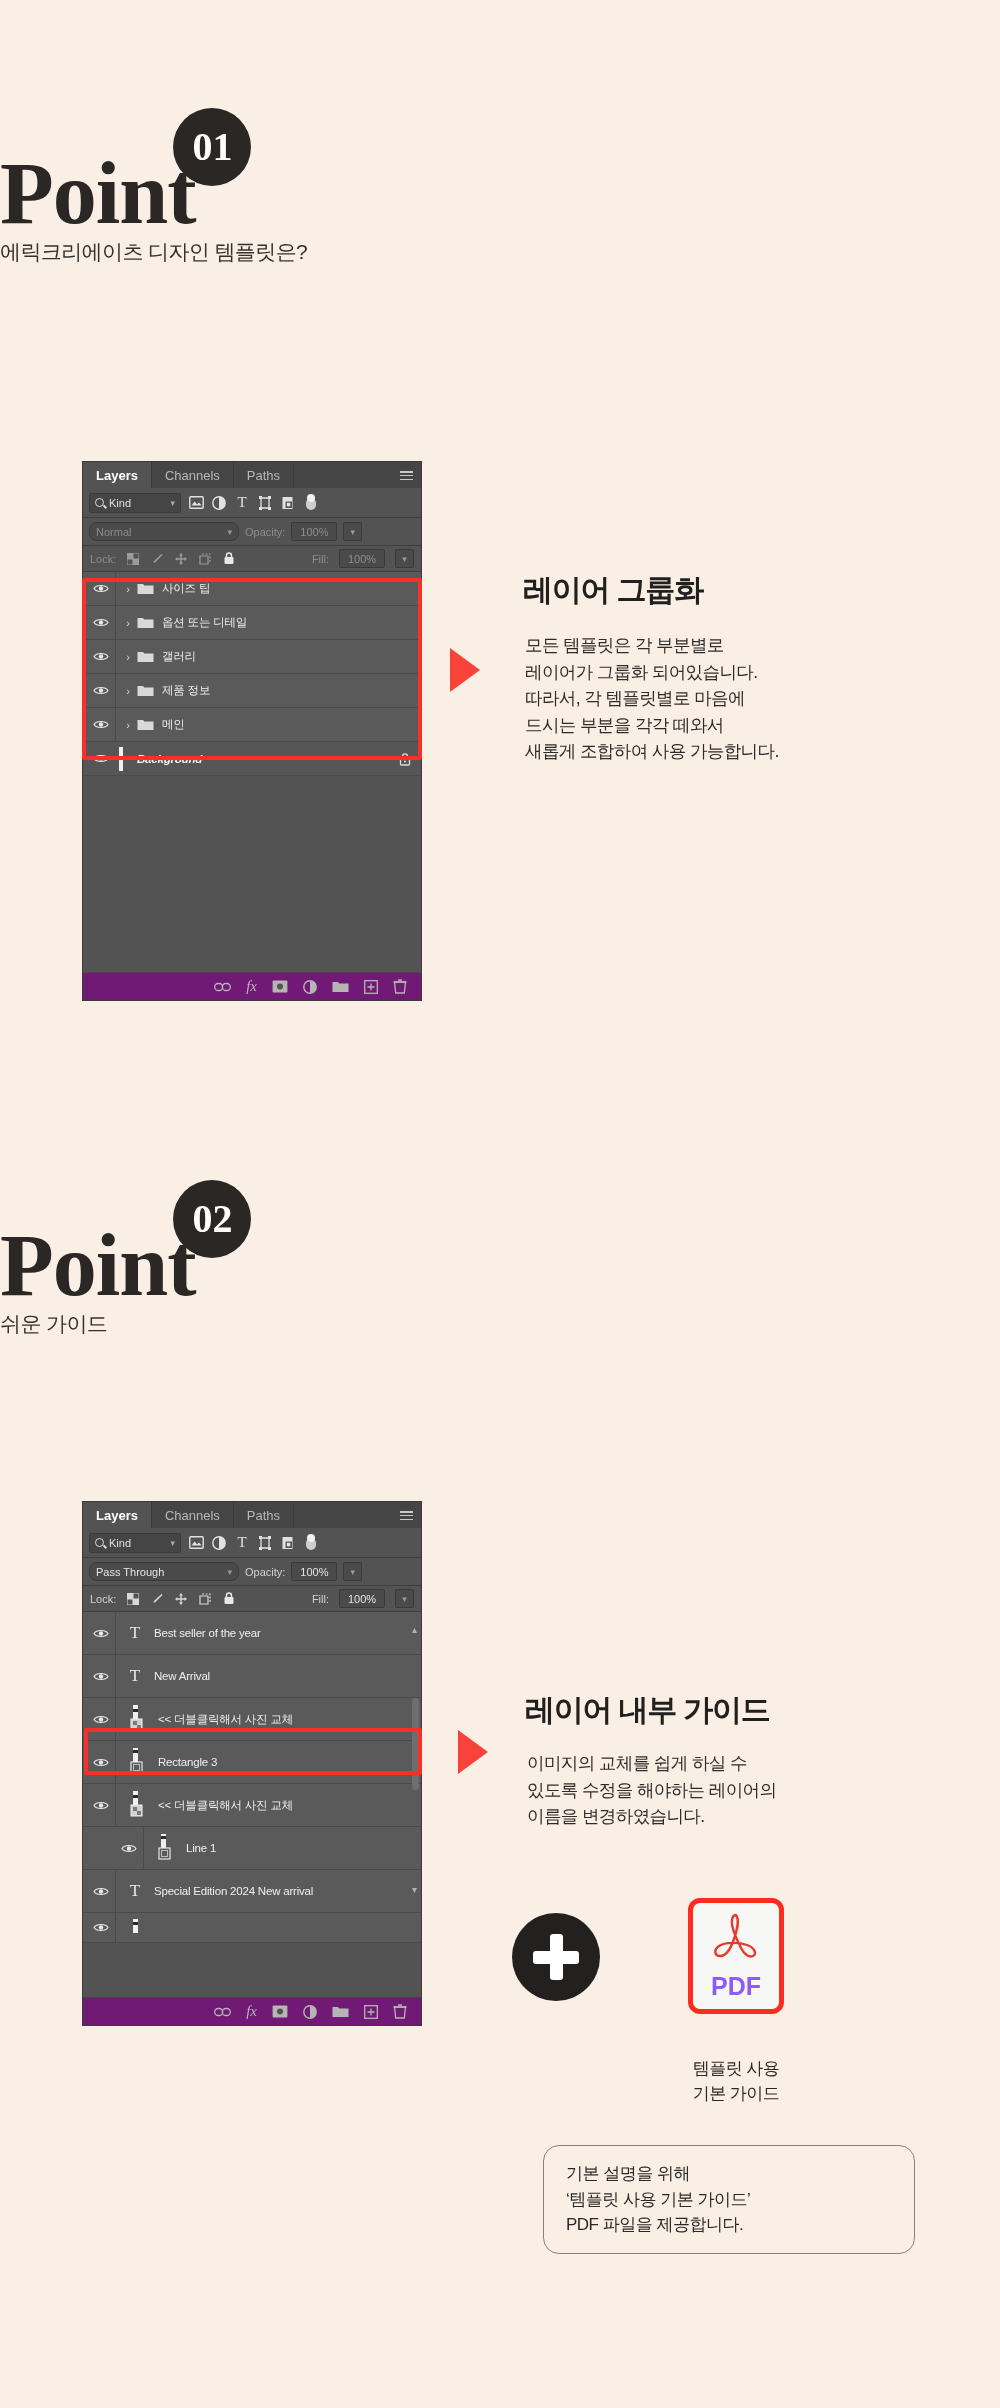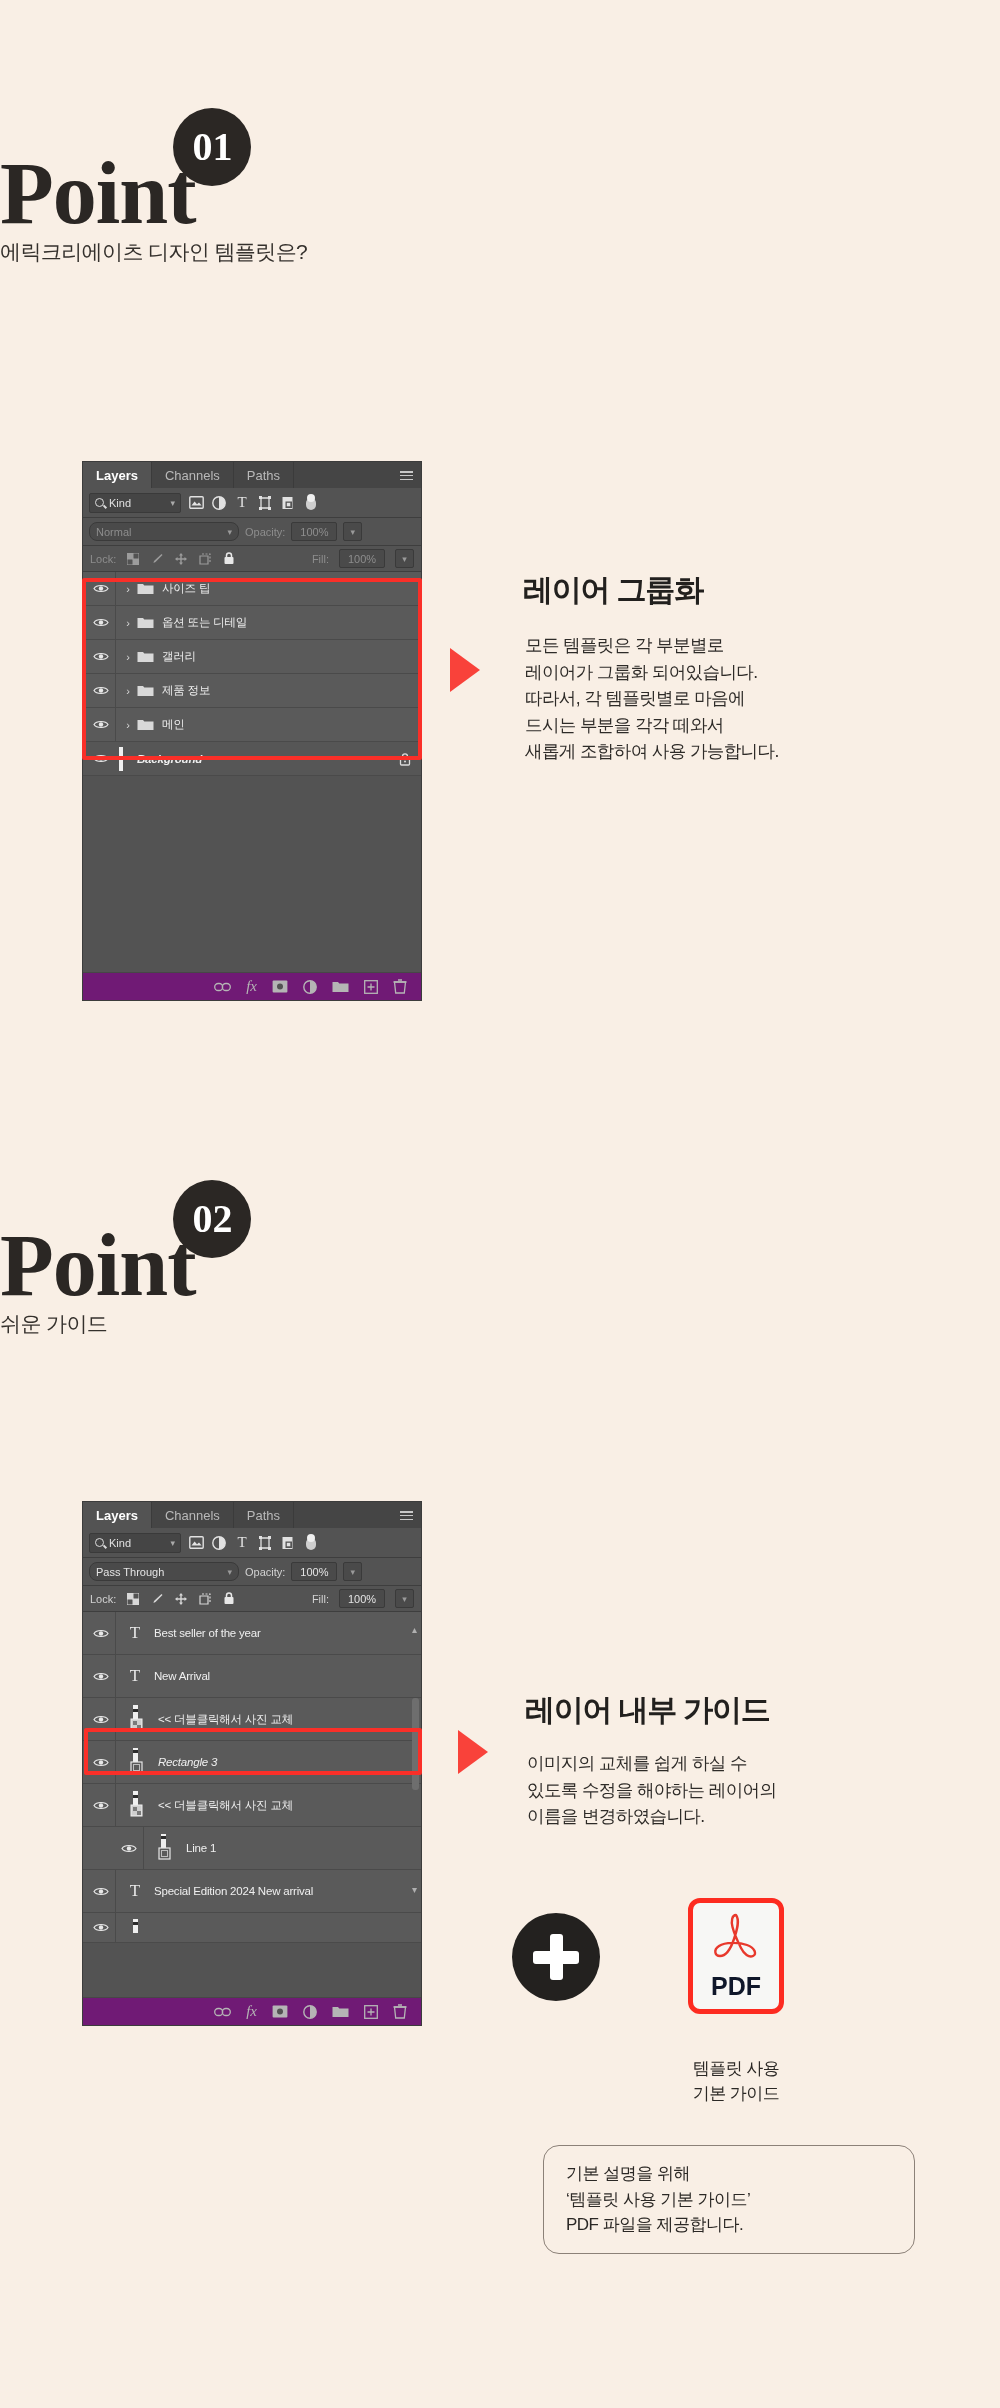--- a/index.html
+++ b/index.html
@@ -201,21 +201,21 @@
     position: absolute;
     width: 96px; height: 116px;
     background: #f7f7f5;
     border: 5px solid #fd2b20;
     border-radius: 12px;
     display: flex; flex-direction: column;
     align-items: center; justify-content: flex-end;
     padding-bottom: 8px;
   }
   .pdf-swirl { position: absolute; top: 8px; left: 50%; transform: translateX(-50%); }
-  .pdf-text { font-size: 25px; font-weight: 700; color: #0f172a; letter-spacing: 0px; }
+  .pdf-text { font-size: 25px; font-weight: 700; color: #8b5cf6; letter-spacing: 0px; }
 
   .pdf-caption {
     position: absolute;
     text-align: center;
     font-size: 17px; color: #2b2825; line-height: 1.45; letter-spacing: -0.5px;
   }
 
   .note-box {
     position: absolute;
     border: 1.6px solid #8c8178;
@@ -638,21 +638,21 @@
         <span class="sm-ic">
           <svg width="20" height="30" viewBox="0 0 20 30">
               <rect x="6" y="1" width="5" height="14" fill="#efefef"></rect>
               <rect x="6" y="5" width="5" height="3" fill="#2b2b2b"></rect>
               <rect x="4" y="15" width="11" height="11" fill="#cfcfcf" stroke="#f0f0f0"></rect>
               <path d="M6 17 h4 v4 h-4z M10 21 h4 v4 h-4z" fill="#7a7a7a"></path>
             </svg>
         </span>
         <span class="row-label">&lt;&lt; 더블클릭해서 사진 교체</span>
       </div>
-      <div class="ps-row" style="height:43px;font-style:italic;">
+      <div class="ps-row" style="height:43px;">
         <span class="eye">
             <svg width="16" height="11" viewBox="0 0 16 11">
               <path d="M1 5.5 C3.5 1.5 12.5 1.5 15 5.5 C12.5 9.5 3.5 9.5 1 5.5 Z" fill="none" stroke="#e8e8e8" stroke-width="1.2"></path>
               <circle cx="8" cy="5.5" r="2.2" fill="#e8e8e8"></circle>
             </svg>
           </span>
         <span class="rowdiv"></span>
         <span class="sm-ic">
           <svg width="20" height="30" viewBox="0 0 20 30">
               <rect x="6" y="1" width="5" height="14" fill="#efefef"></rect>

